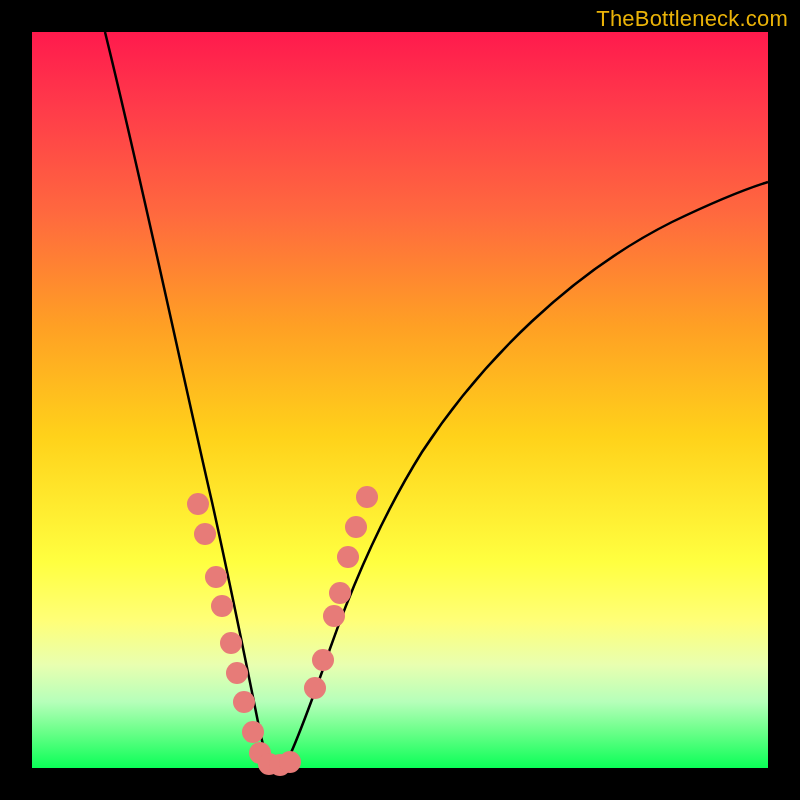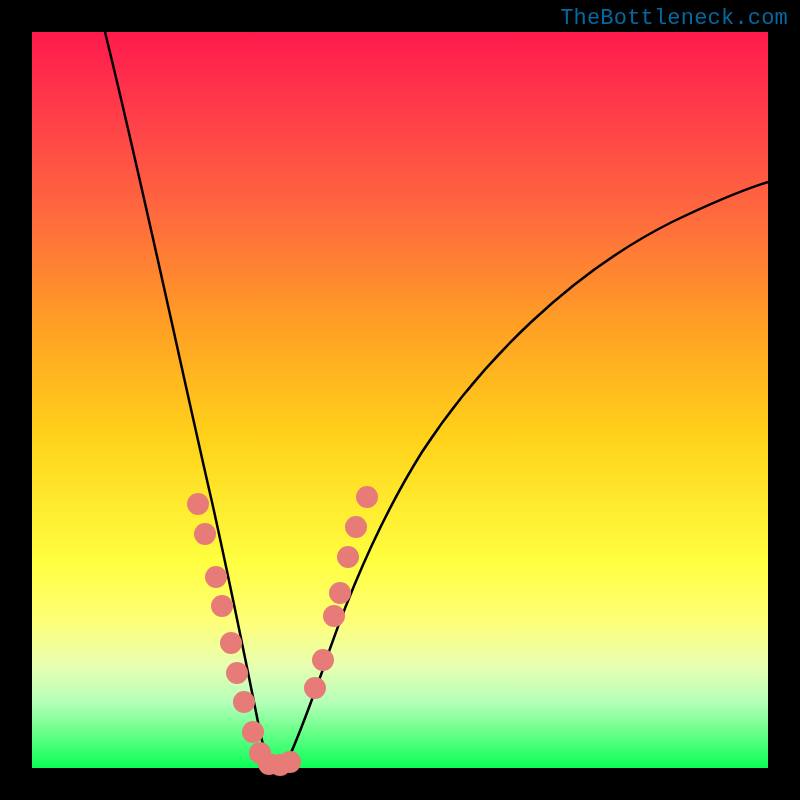--- a/index.html
+++ b/index.html
@@ -35,25 +35,24 @@
       #ffff78 80%,
       #e8ffb0 86%,
       #b6ffba 91%,
       #6cff8a 95%,
       #0aff57 100%);
   }
   .watermark {
     position: absolute;
     top: 6px;
     right: 12px;
-    color: #0369a1;
+    color: #eab308;
     font-size: 22px;
     letter-spacing: 0.2px;
     user-select: none;
-    font-family: Liberation Mono, monospace;
   }
   svg.curve {
     position: absolute;
     left: 0;
     top: 0;
     width: 736px;
     height: 736px;
     overflow: visible;
   }
 </style>

